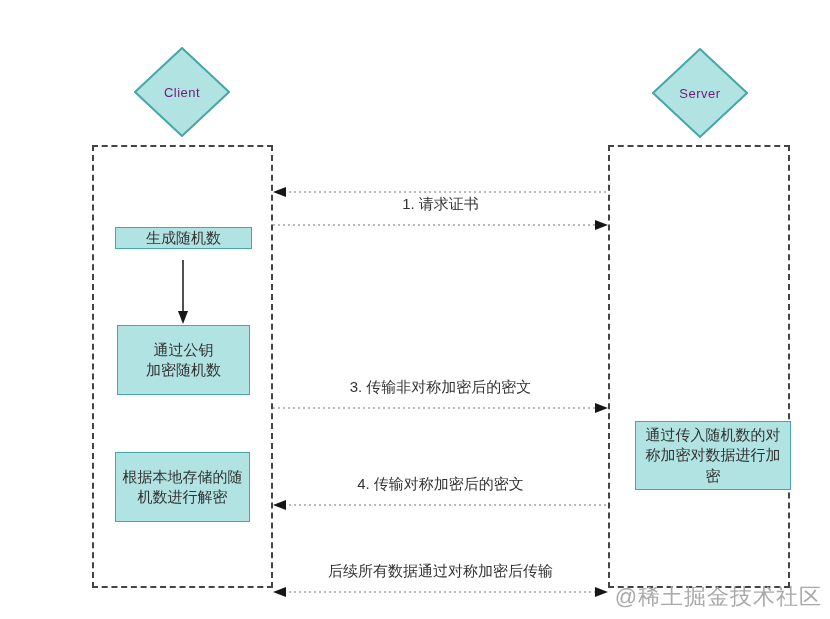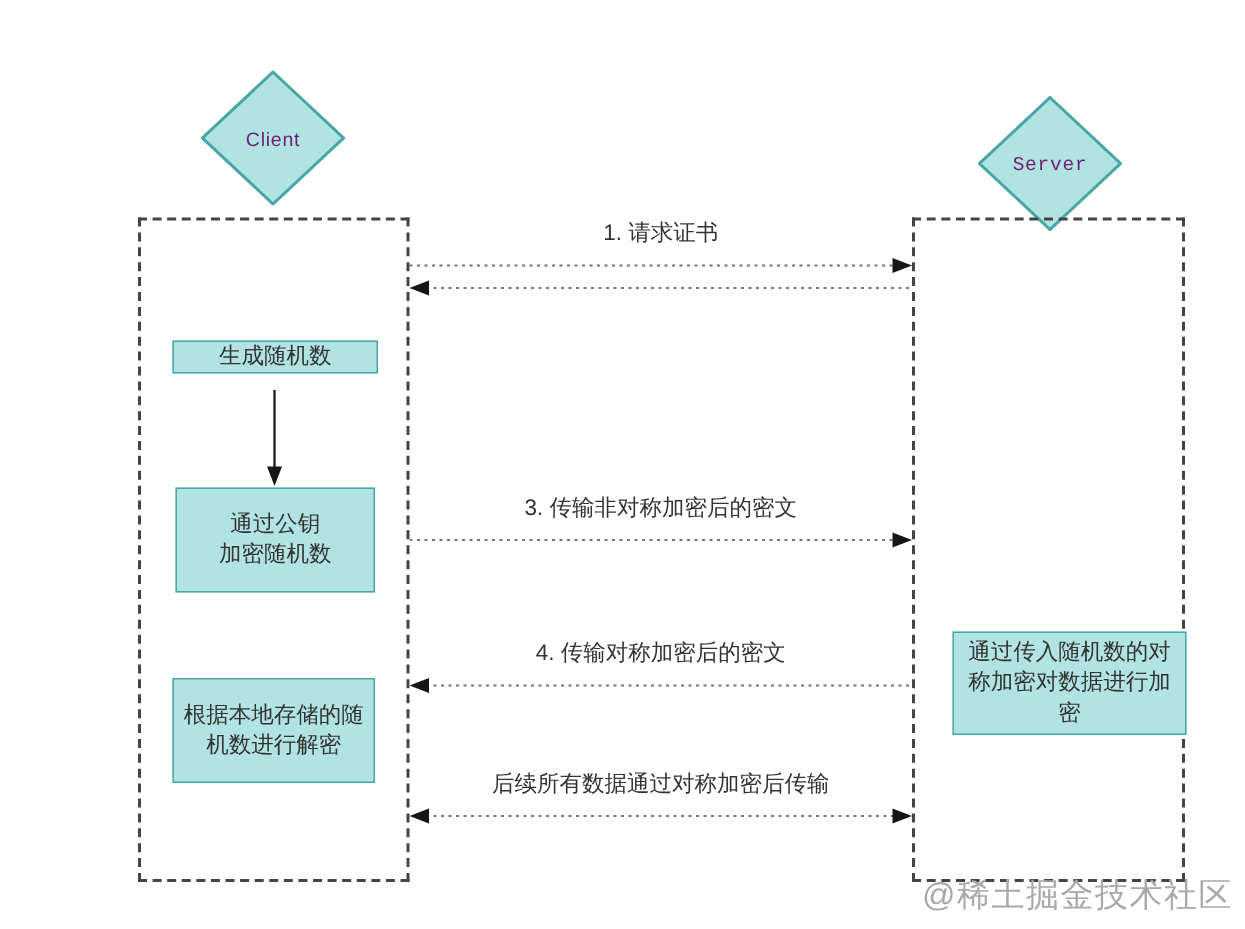--- a/index.html
+++ b/index.html
@@ -37,20 +37,21 @@
     white-space:pre-line;
     padding:2px 4px;
   }
   
   .msg { position:absolute; left:273px; width:335px; }
   .msg-label {
     height:20px; line-height:20px;
     text-align:center;
     font-size:15px; color:#333;
     margin-bottom:4px;
+    margin-top:48px;
   }
   .msg svg { display:block; }
   .dotline { stroke:#777; stroke-width:1.2; stroke-dasharray:2 3; }
   .head { fill:#161616; }
   .solidline { stroke:#161616; stroke-width:1.5; }
   
   .watermark {
     position:absolute;
     top:582px; right:8px;
     font-size:22px; color:#a9a9a9;
@@ -62,21 +63,21 @@
 
 <div class="canvas">
 
   <div class="actor" style="left:134px; top:47px; width:96px; height:90px;">
     <svg width="96" height="90" viewBox="0 0 96 90">
       <polygon points="48,1 95,45 48,89 1,45" fill="#b2e3e3" stroke="#47a6a6" stroke-width="2"></polygon>
     </svg>
     <div class="actor-label">Client</div>
   </div>
 
-  <div class="actor" style="left:652px; top:64px; width:96px; height:90px;font-family:Liberation Mono, monospace;">
+  <div class="actor" style="left:652px; top:48px; width:96px; height:90px;">
     <svg width="96" height="90" viewBox="0 0 96 90">
       <polygon points="48,1 95,45 48,89 1,45" fill="#b2e3e3" stroke="#47a6a6" stroke-width="2"></polygon>
     </svg>
     <div class="actor-label">Server</div>
   </div>
 
   <div class="lifeline" style="left:92px; top:145px; width:181px; height:443px;"></div>
   <div class="lifeline" style="left:608px; top:145px; width:182px; height:443px;"></div>
 
   <div class="step" style="left:115px; top:227px; width:137px; height:22px;">生成随机数</div>

